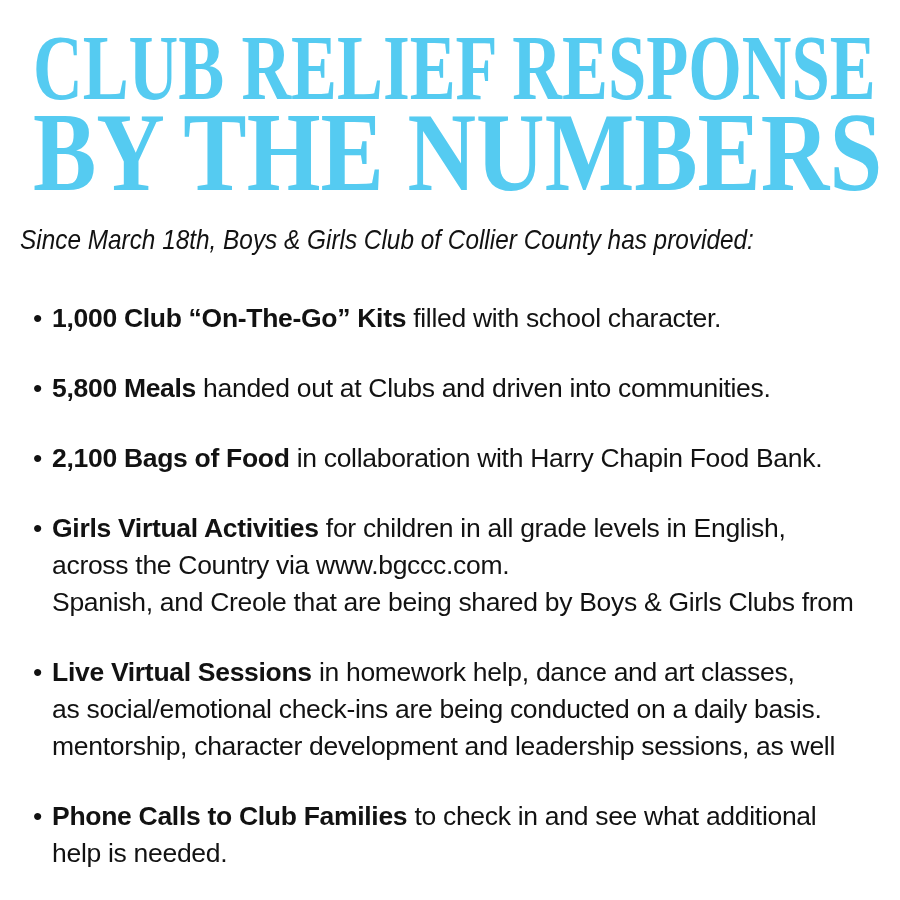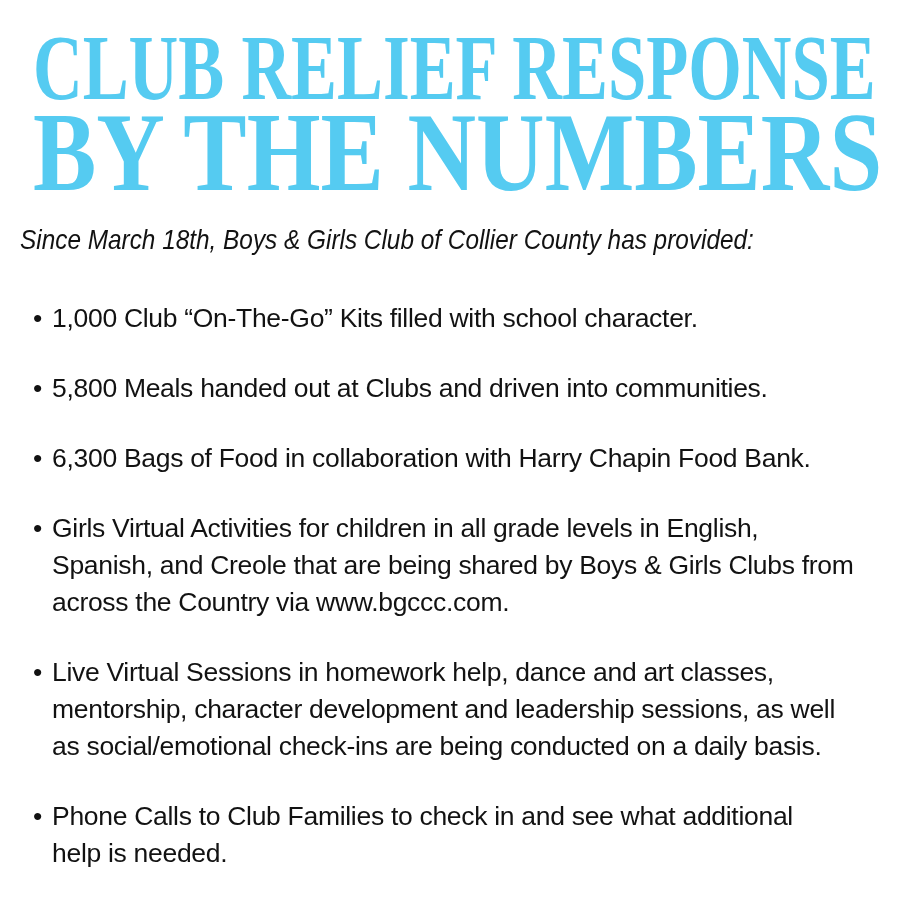--- a/index.html
+++ b/index.html
@@ -37,21 +37,21 @@
     margin: 42px 0 0 0;
     padding: 0 0 0 33px;
     font-size: 26.5px;
     line-height: 37px;
     letter-spacing: -0.3px;
   }
   .list li { display: flex; margin: 0 0 33px 0; }
   .dot { flex: none; width: 19px; }
   .content { flex: 1 1 auto; min-width: 0; }
   .ln { white-space: nowrap; }
-  .lead { font-weight: 400; }
+  .lead { font-weight: 700; }
 </style>
 </head>
 <body>
 
 <div class="page">
 
   <div class="header">
     <div class="title-line t1">CLUB RELIEF RESPONSE</div>
     <div class="title-line t2">BY THE NUMBERS</div>
   </div>
@@ -70,39 +70,39 @@
     <li>
       <span class="dot">•</span>
       <div class="content">
         <div class="ln"><span class="lead">5,800 Meals</span><span> handed out at Clubs and driven into communities.</span></div>
       </div>
     </li>
 
     <li>
       <span class="dot">•</span>
       <div class="content">
-        <div class="ln"><span class="lead">6,300 Bags of Food</span><span> in collaboration with Harry Chapin Food Bank.</span></div>
+        <div class="ln"><span class="lead">2,100 Bags of Food</span><span> in collaboration with Harry Chapin Food Bank.</span></div>
       </div>
     </li>
 
     <li>
       <span class="dot">•</span>
       <div class="content">
         <div class="ln"><span class="lead">Girls Virtual Activities</span><span> for children in all grade levels in English,</span></div>
+        <div class="ln">across the Country via www.bgccc.com.</div>
         <div class="ln">Spanish, and Creole that are being shared by Boys &amp; Girls Clubs from</div>
-        <div class="ln">across the Country via www.bgccc.com.</div>
       </div>
     </li>
 
     <li>
       <span class="dot">•</span>
       <div class="content">
         <div class="ln"><span class="lead">Live Virtual Sessions</span><span> in homework help, dance and art classes,</span></div>
+        <div class="ln">as social/emotional check-ins are being conducted on a daily basis.</div>
         <div class="ln">mentorship, character development and leadership sessions, as well</div>
-        <div class="ln">as social/emotional check-ins are being conducted on a daily basis.</div>
       </div>
     </li>
 
     <li>
       <span class="dot">•</span>
       <div class="content">
         <div class="ln"><span class="lead">Phone Calls to Club Families</span><span> to check in and see what additional</span></div>
         <div class="ln">help is needed.</div>
       </div>
     </li>

